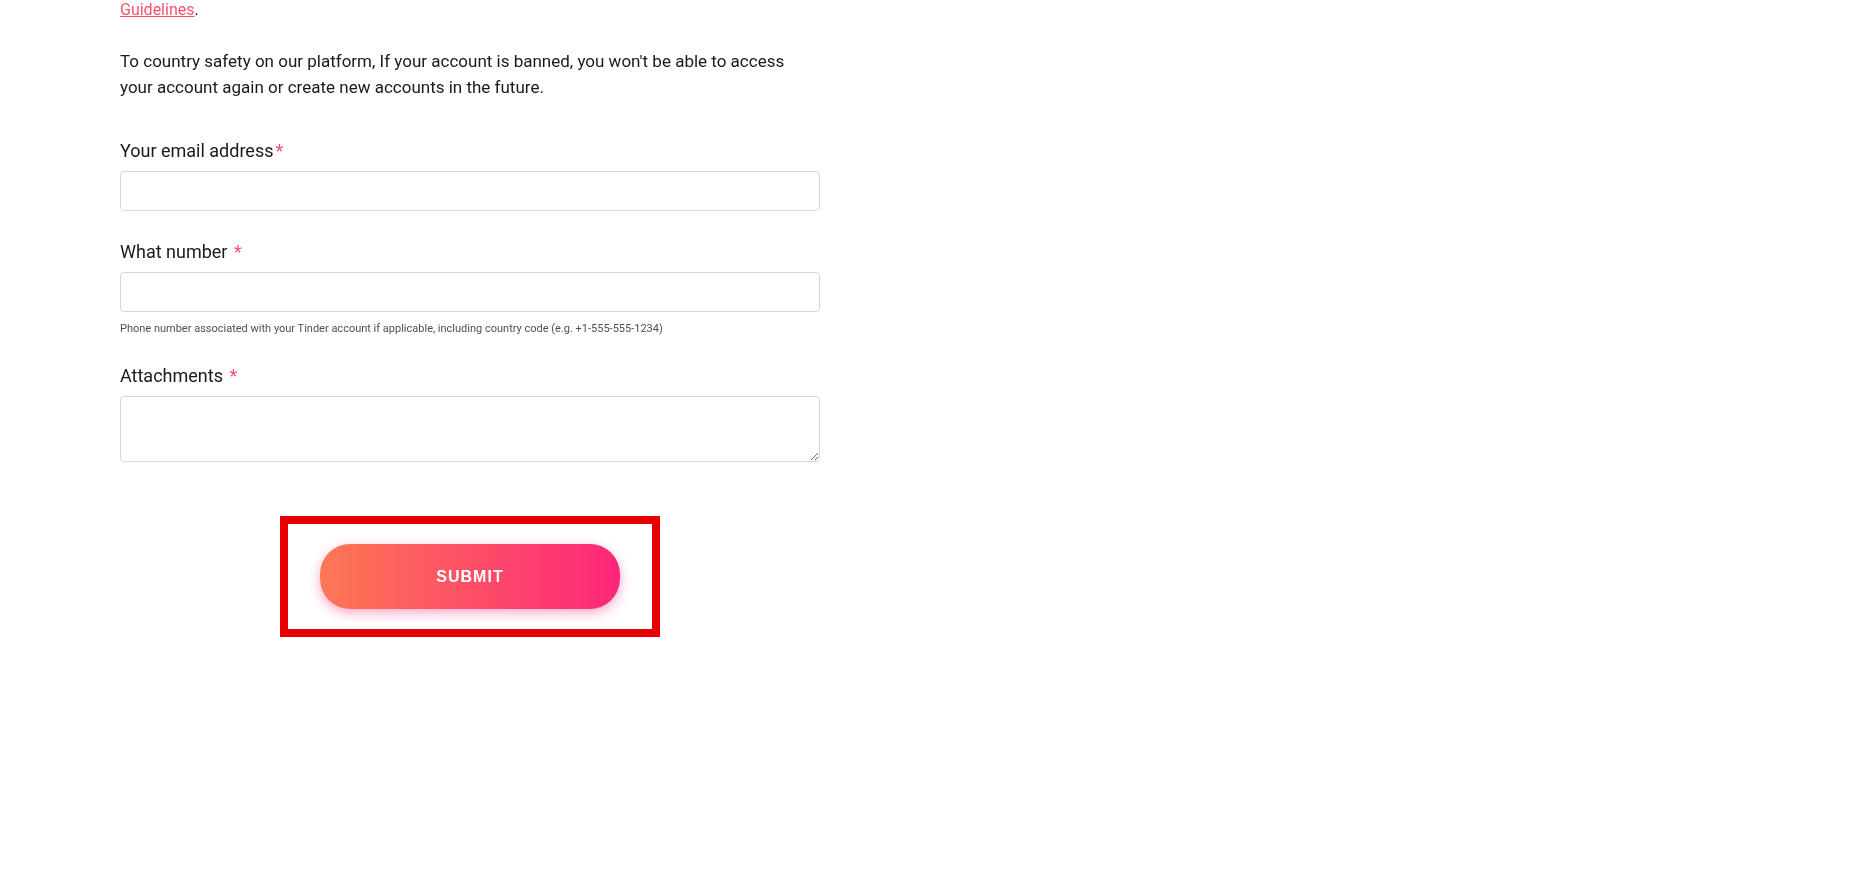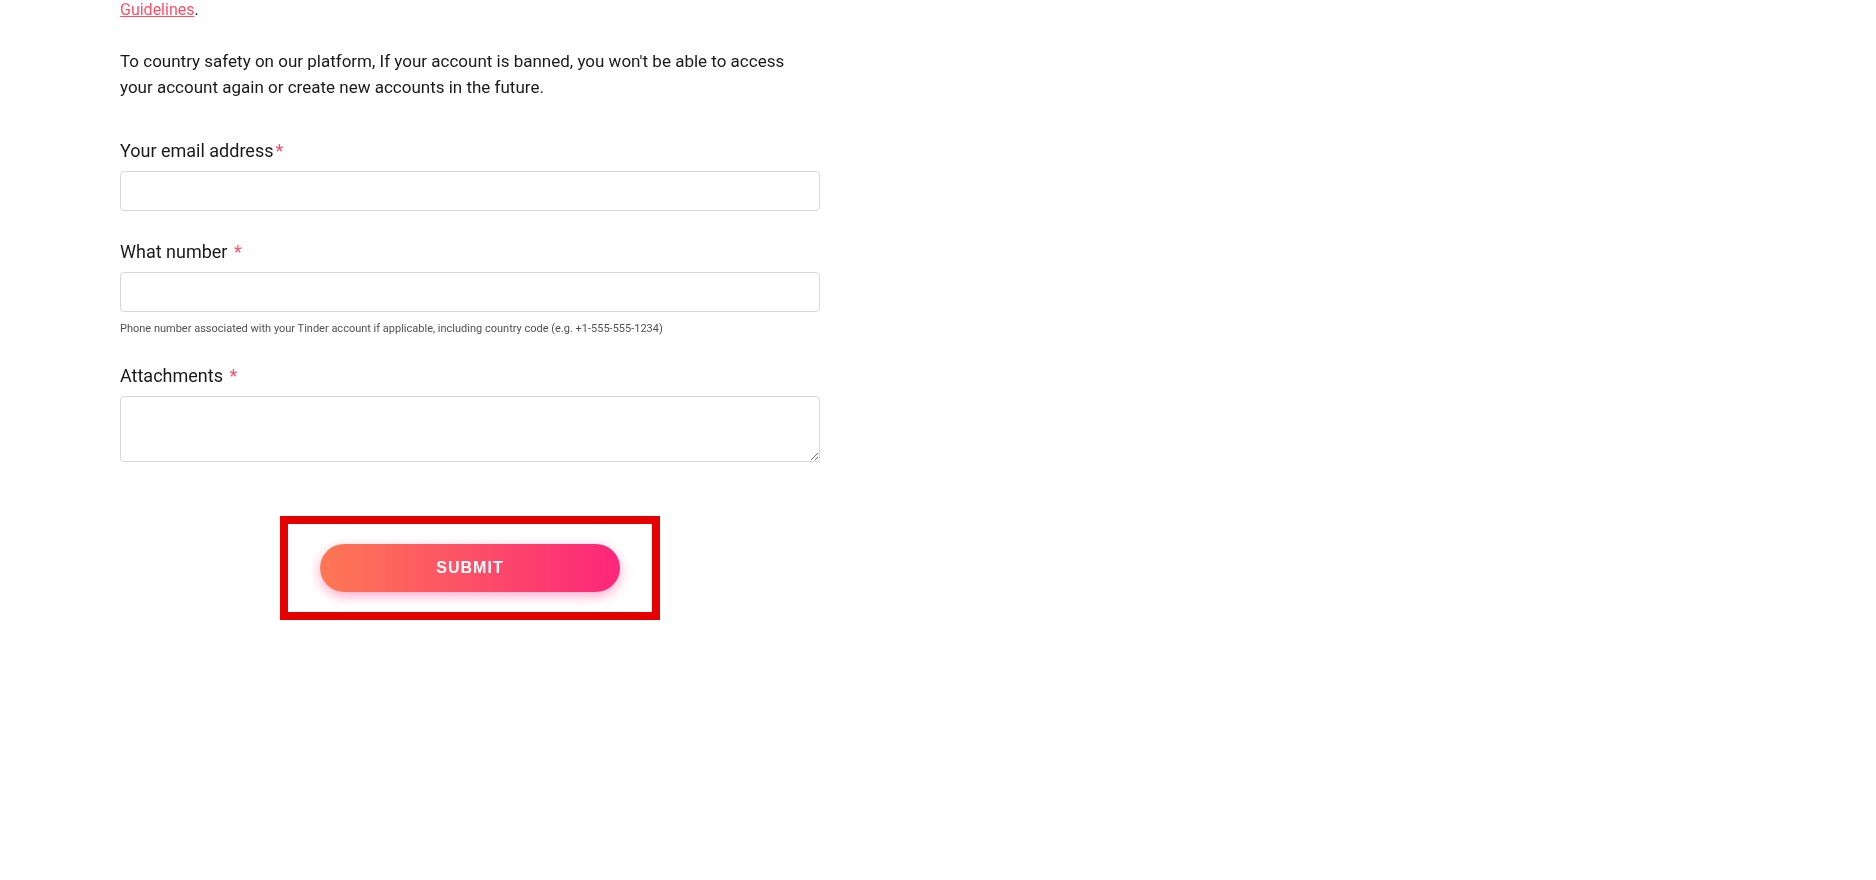--- a/index.html
+++ b/index.html
@@ -96,21 +96,21 @@
     .highlight-box {
       border: 8px solid #e60000;
       padding: 20px 30px;
       display: inline-block;
       width: 380px;
       text-align: center;
     }
     .submit-button {
       display: inline-block;
       width: 300px;
-      height: 48px;
+      height: 65px;
       border: none;
       border-radius: 30px;
       background: linear-gradient(90deg, #fd7854 0%, #fd267a 100%);
       color: #ffffff;
       font-size: 16px;
       font-weight: 700;
       letter-spacing: 1px;
       cursor: pointer;
       box-shadow: 0 4px 12px rgba(253, 38, 122, 0.4);
     }

